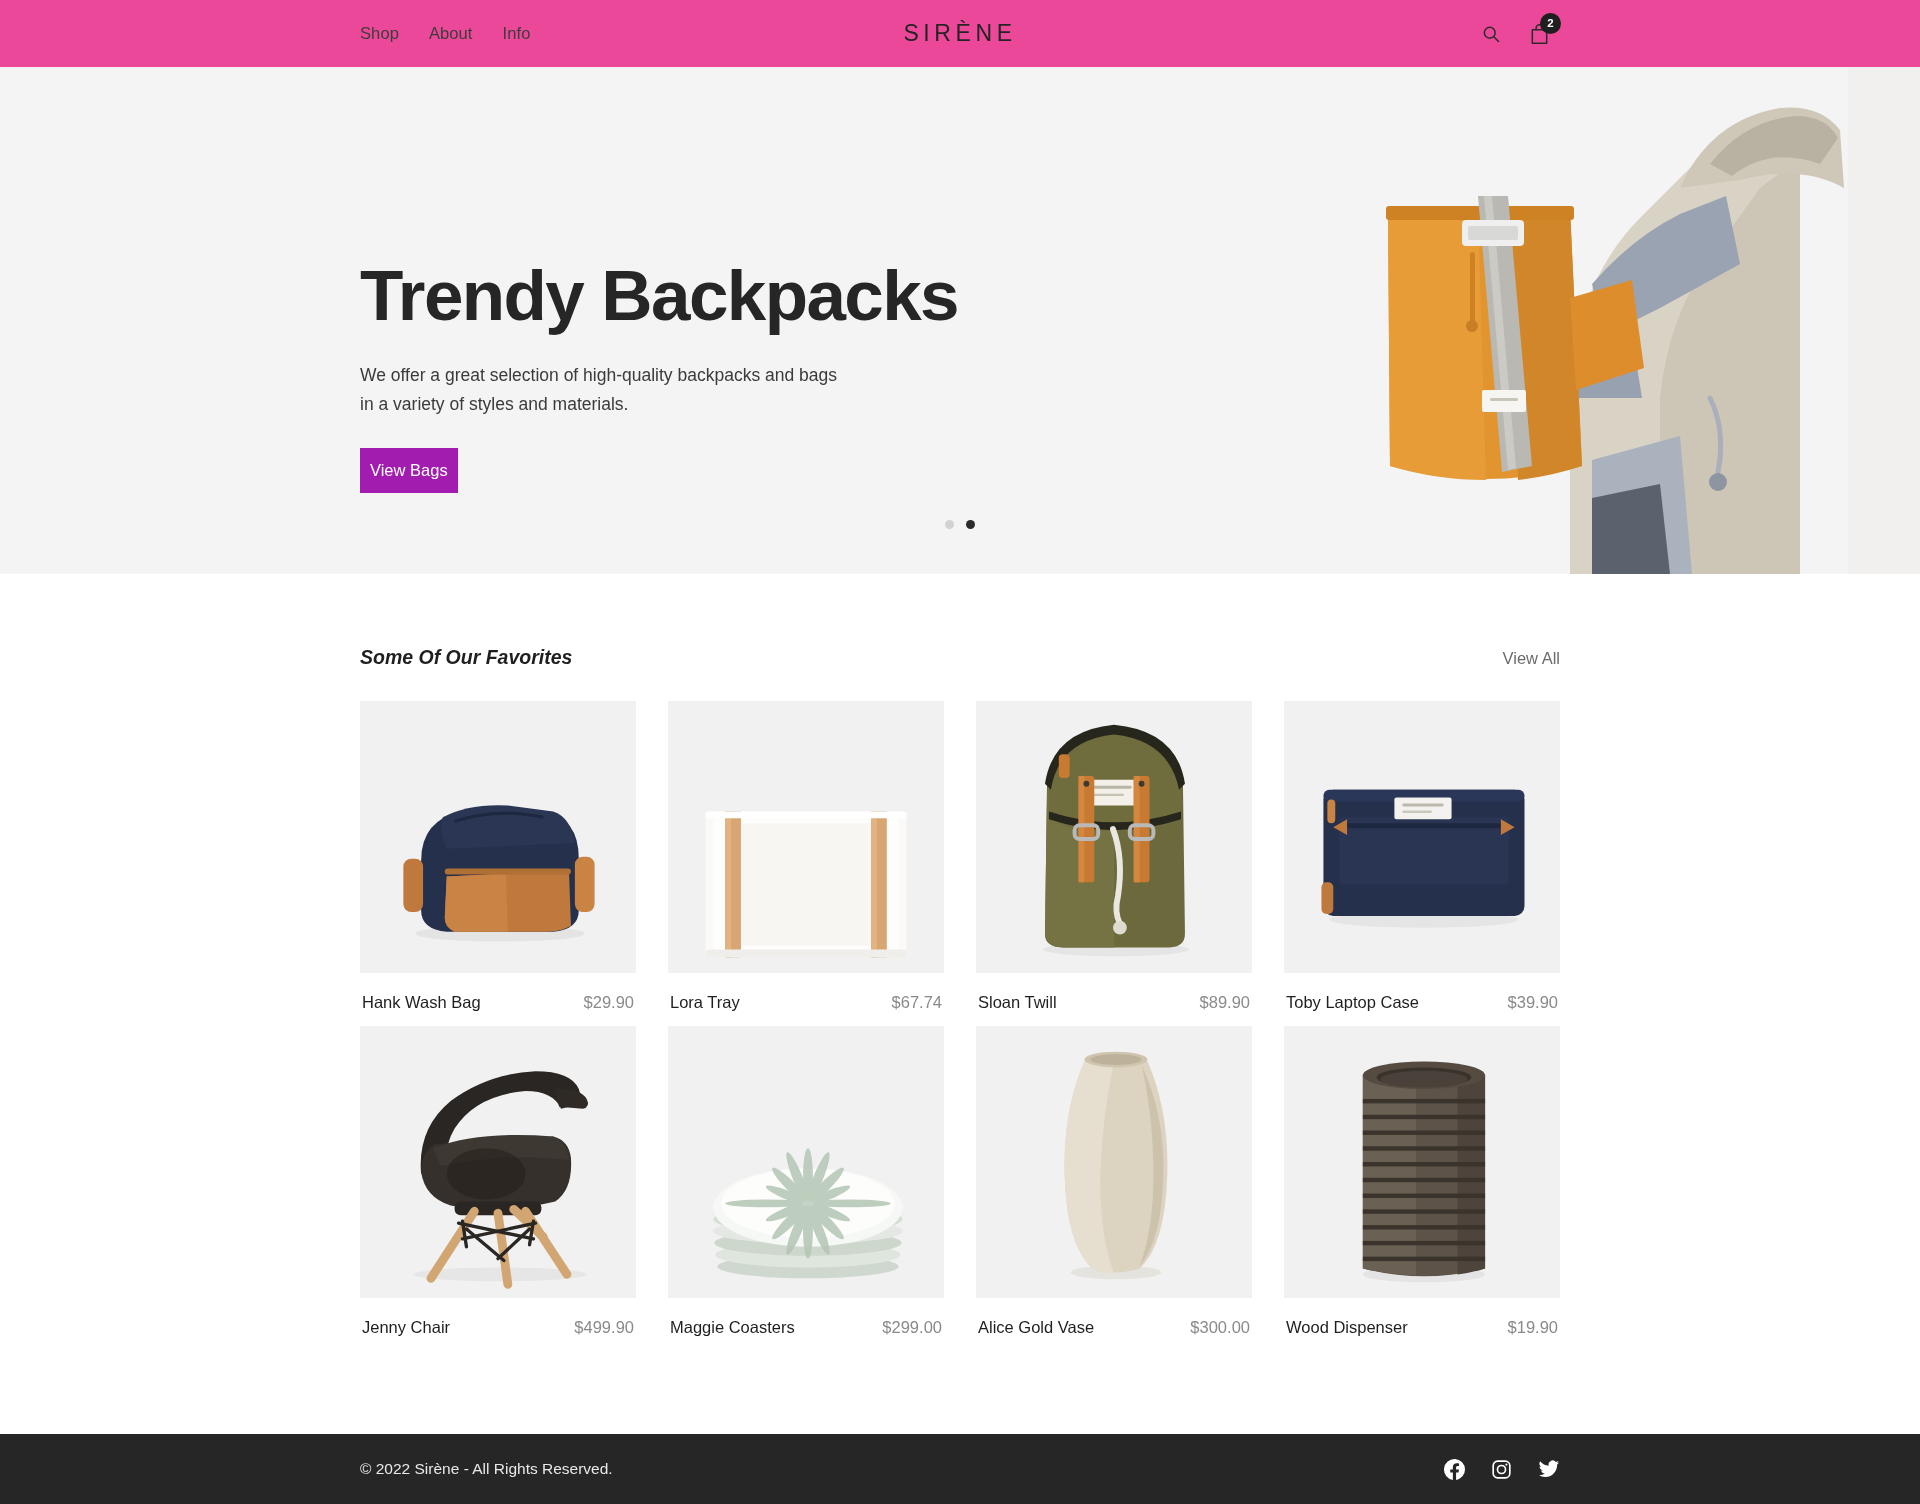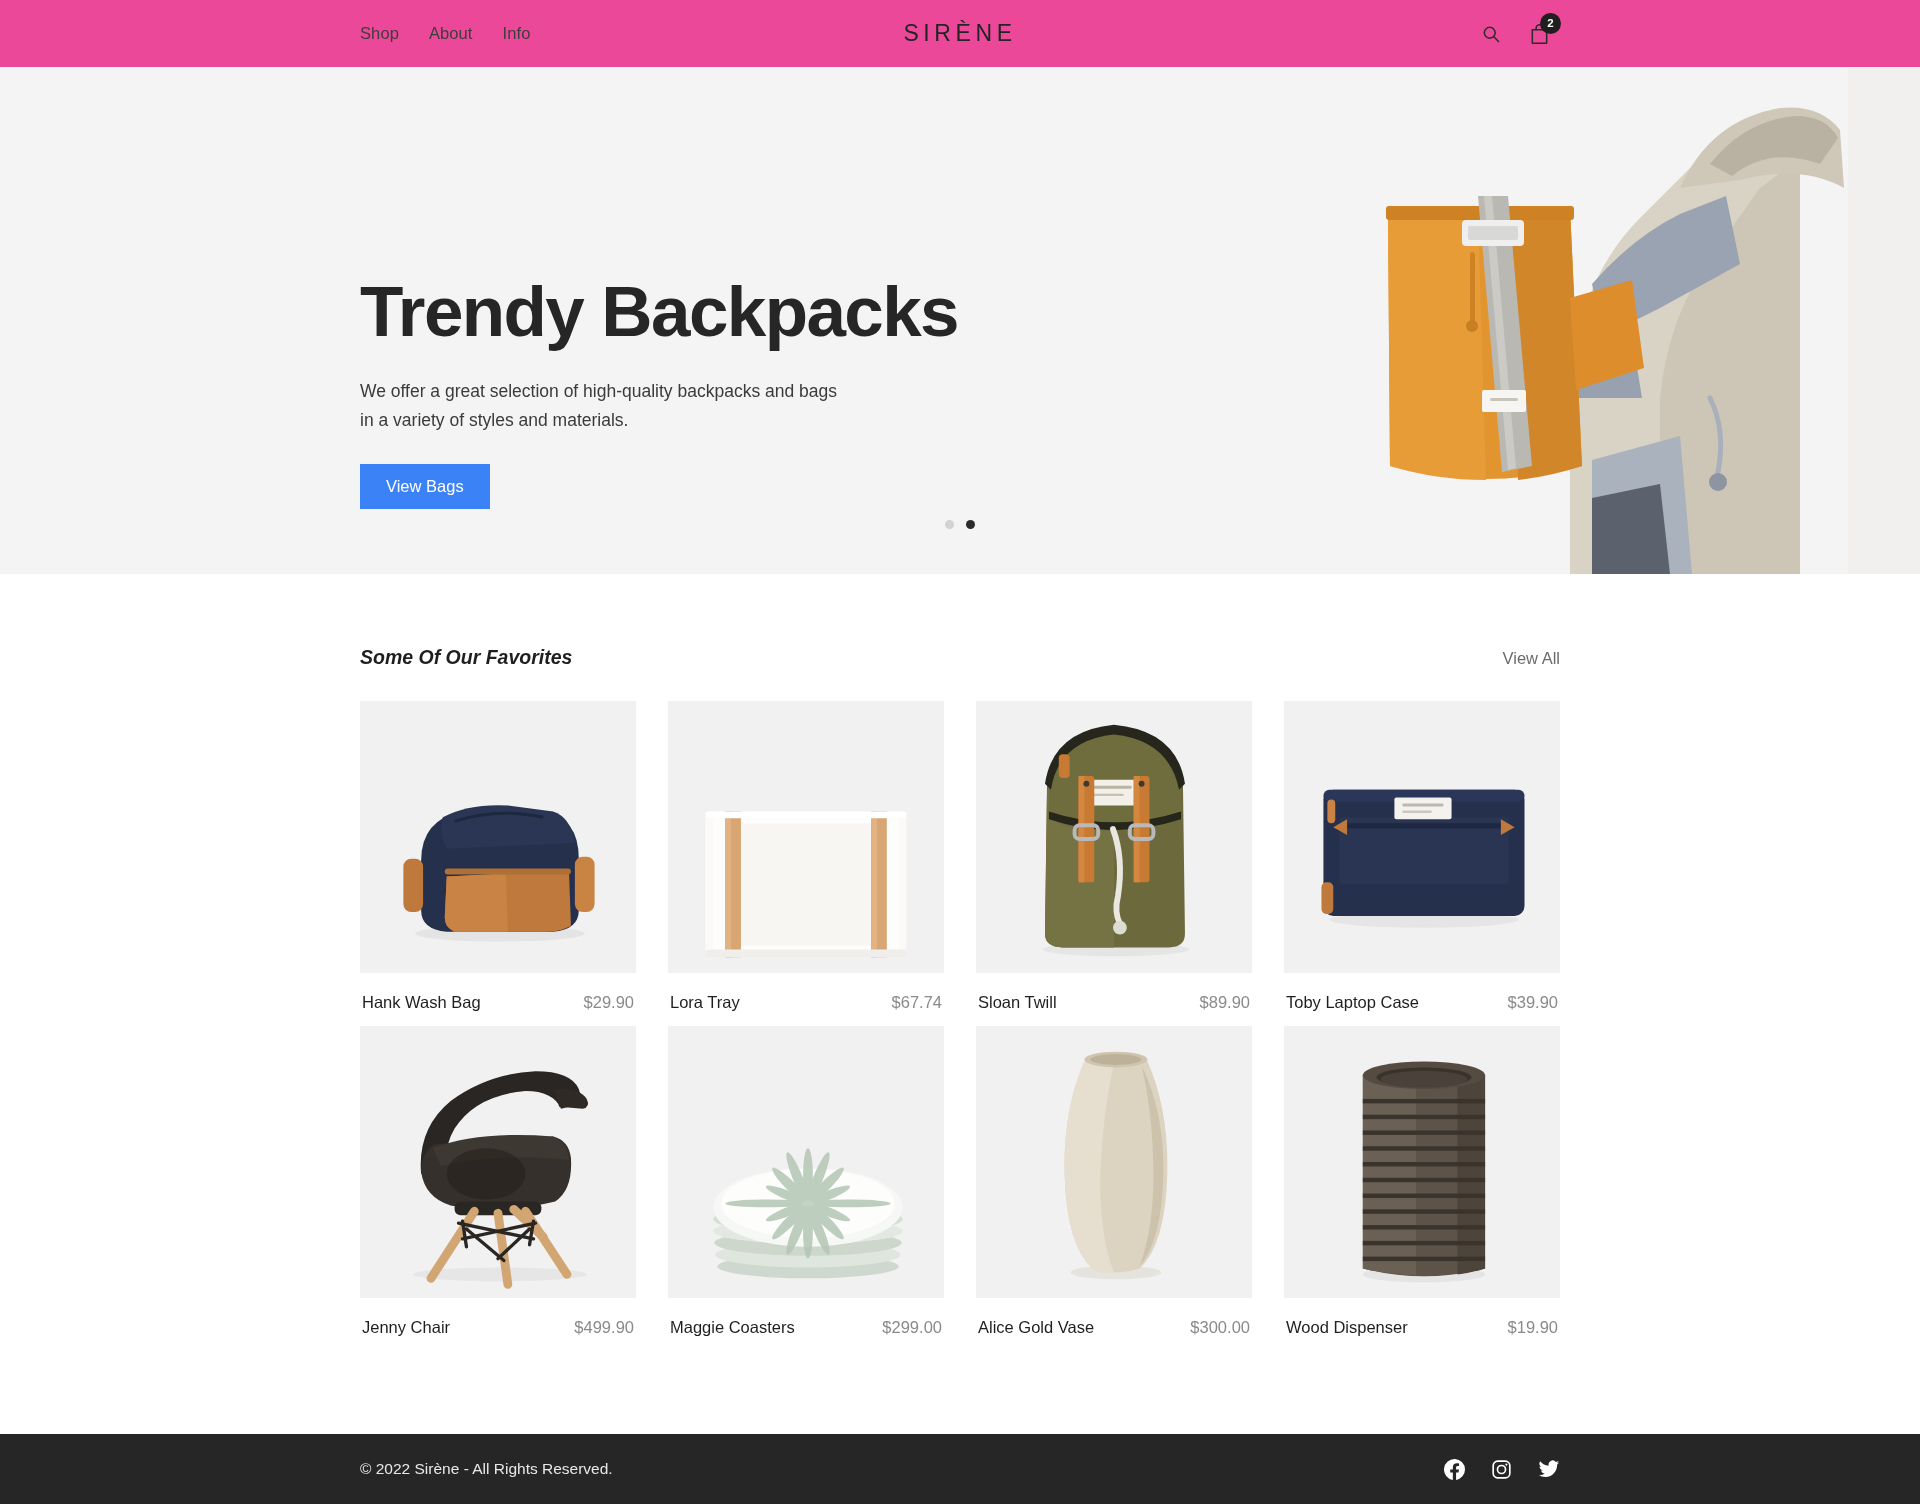--- a/index.html
+++ b/index.html
@@ -77,46 +77,46 @@
   
   .hero {
     position: relative;
     height: 506px;
     background: #f4f4f4;
     overflow: hidden;
   }
   .hero-text {
     position: absolute;
     left: 360px;
-    top: 208px;
+    top: 192px;
     width: 620px;
   }
   .hero-title {
     font-size: 71px;
     font-weight: 700;
     letter-spacing: -1.6px;
     color: #262626;
     line-height: 1;
   }
   .hero-sub {
     margin-top: 30px;
     font-size: 17.5px;
     line-height: 1.65;
     color: #3b3b3b;
     max-width: 480px;
   }
   .hero-btn {
     margin-top: 29px;
     display: inline-block;
-    background: #3b82f6;
+    background: #a21caf;
     color: #fff;
     border: none;
     font-family: inherit;
     font-size: 16.5px;
-    padding: 13px 26px;
+    padding: 13px 10px;
     cursor: pointer;
   }
   .dots {
     position: absolute;
     left: 50%;
     transform: translateX(-50%);
     bottom: 45px;
     display: flex;
     gap: 12px;
   }

